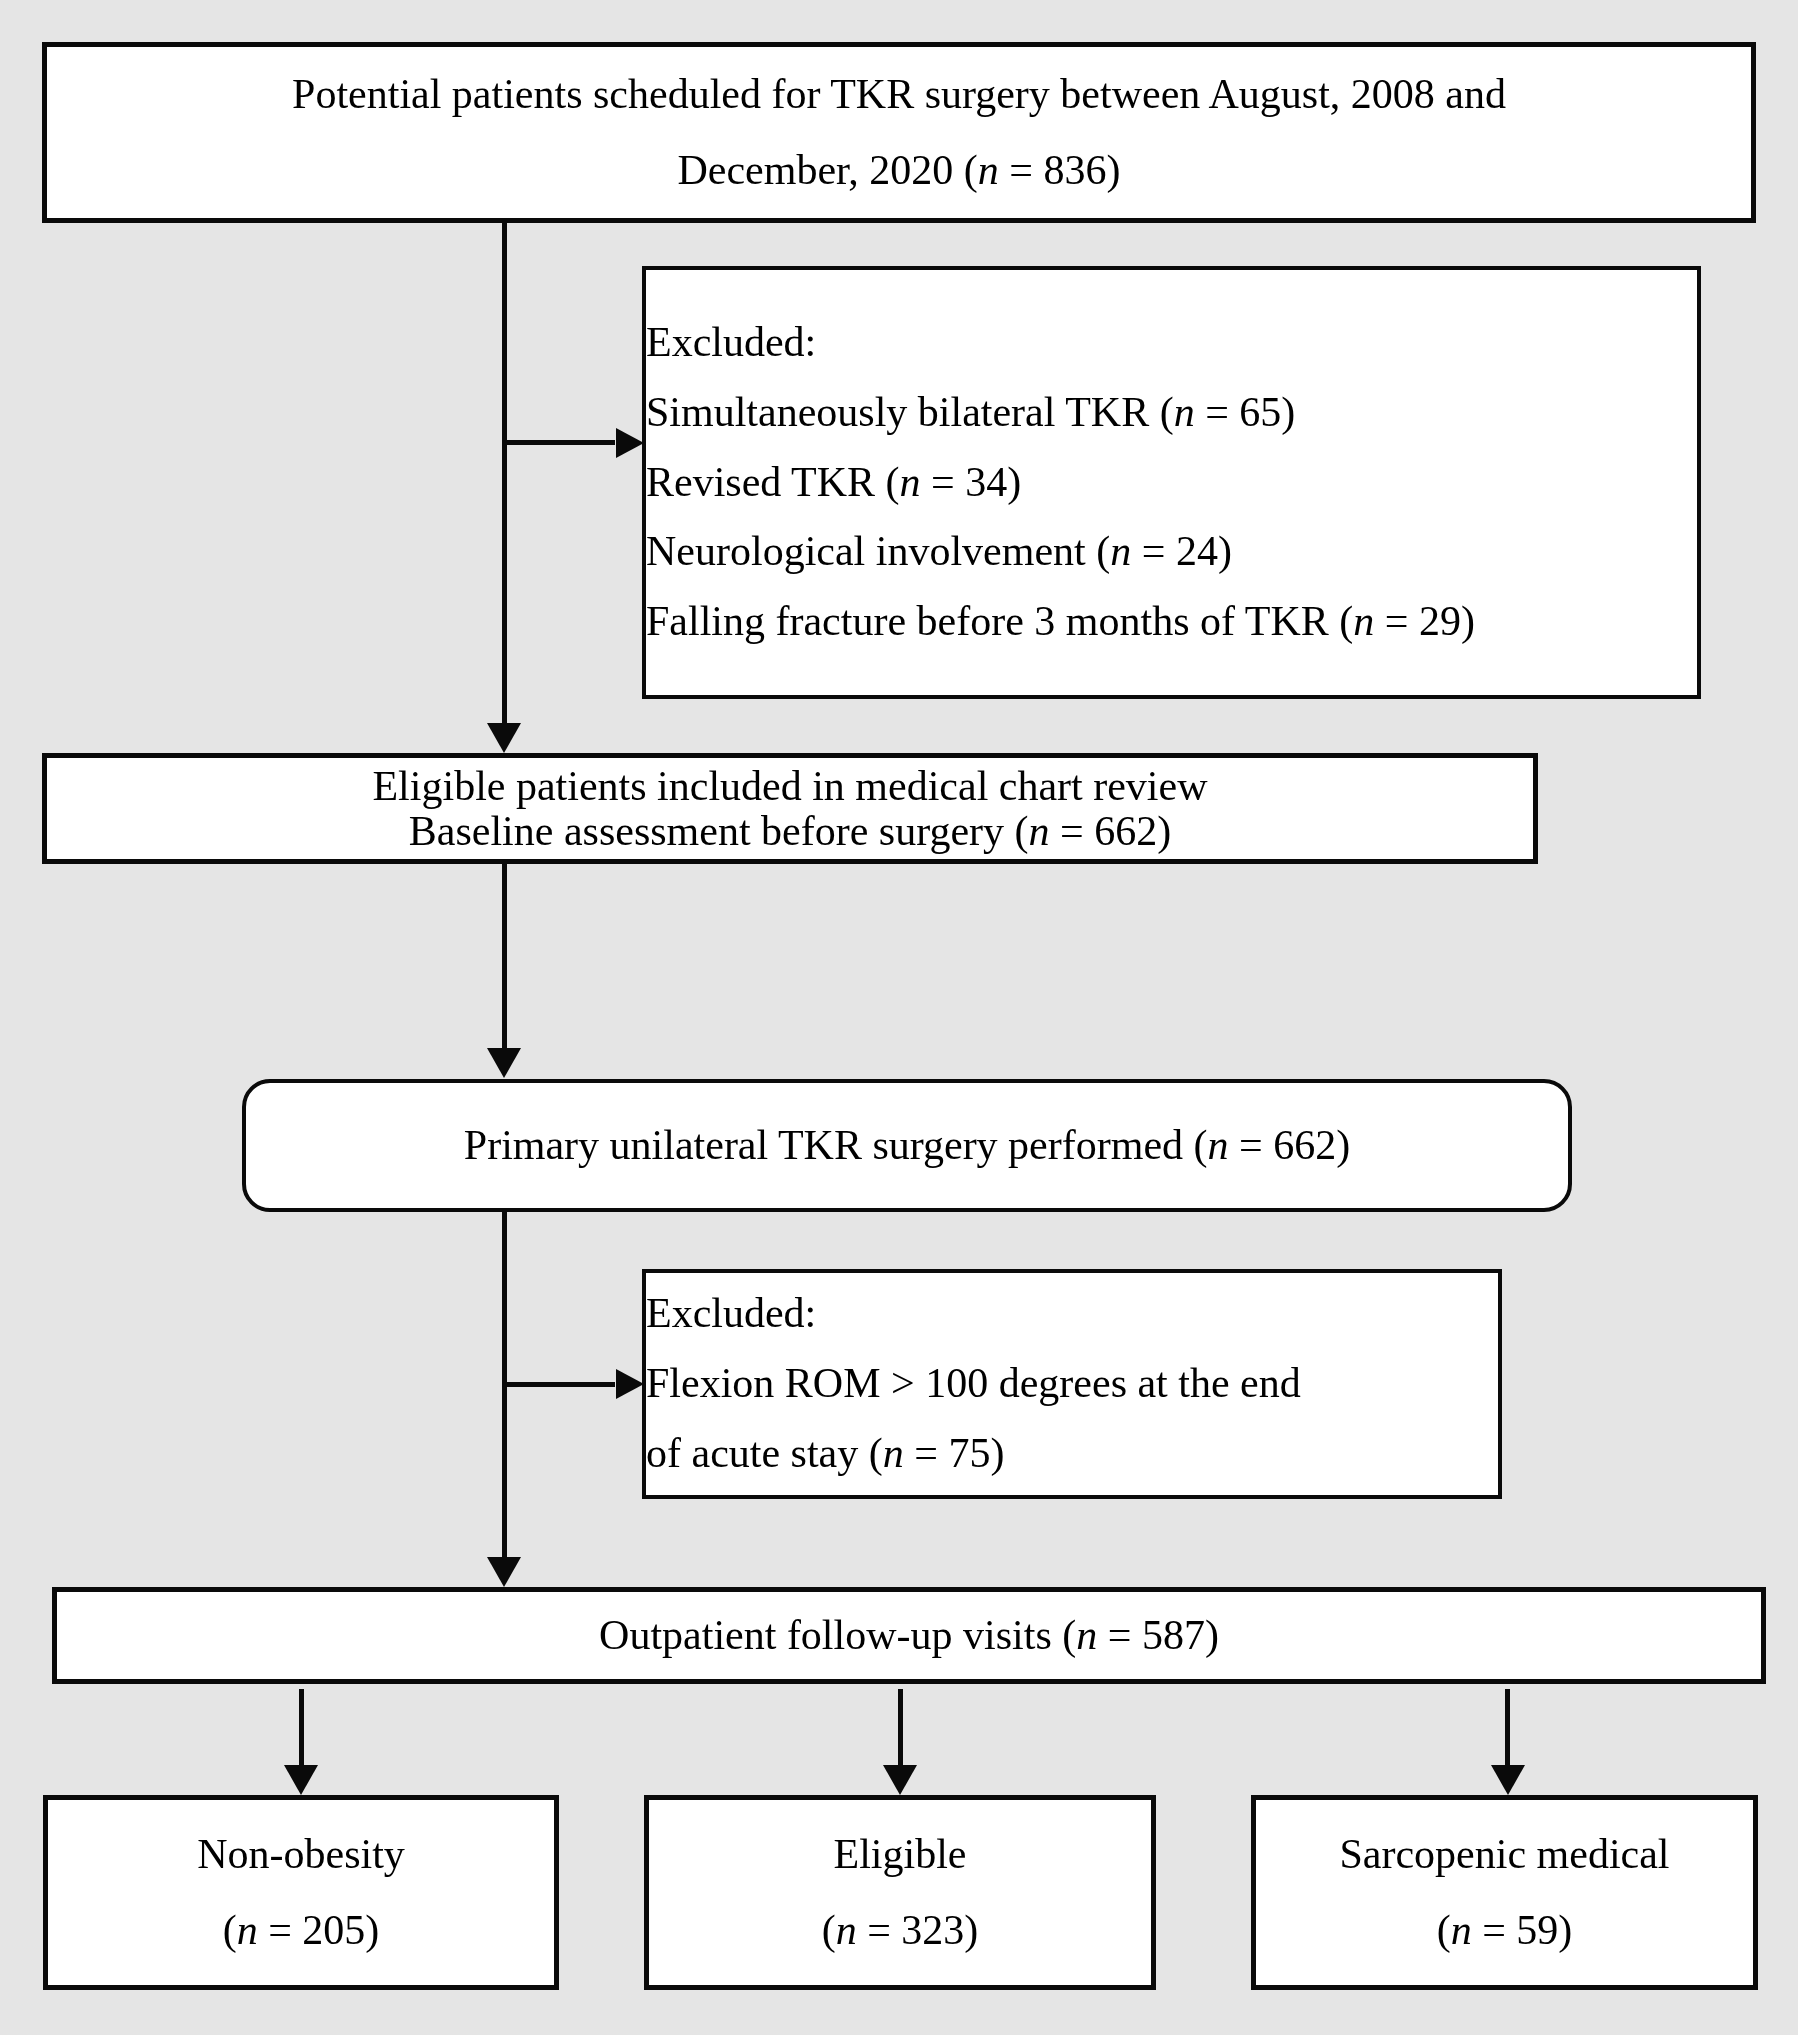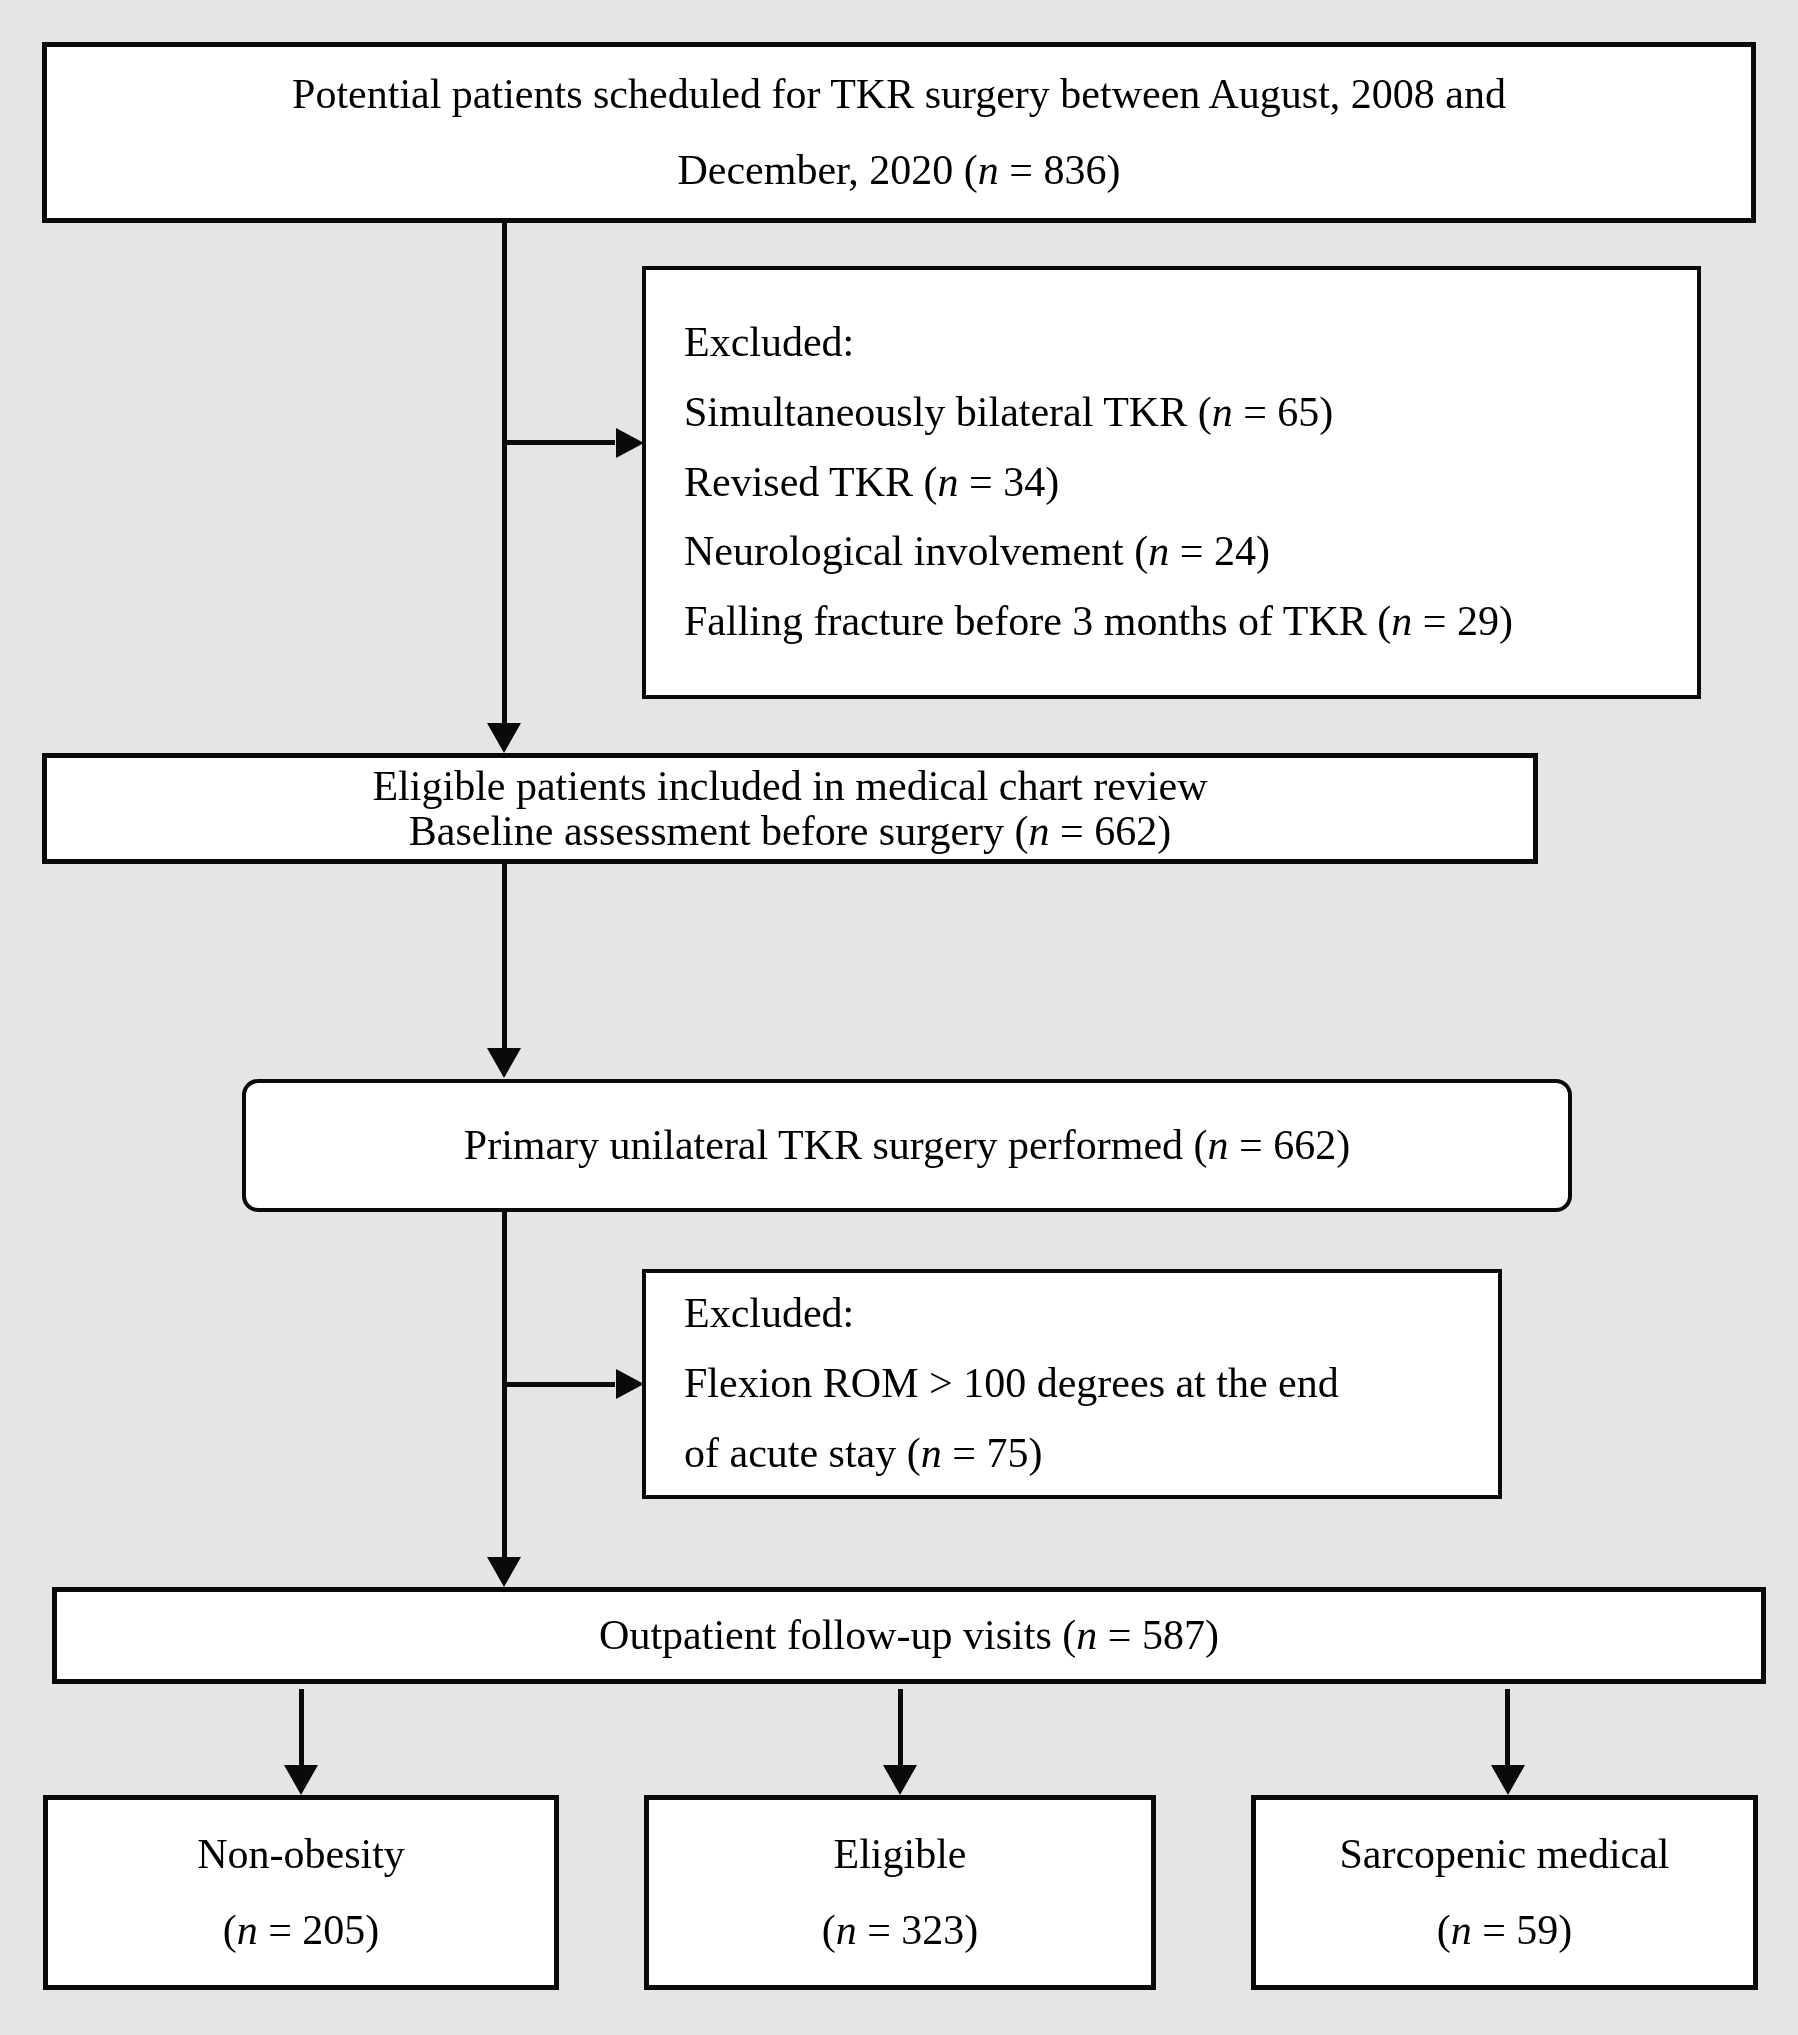--- a/index.html
+++ b/index.html
@@ -17,27 +17,27 @@
     box-sizing:border-box;
     border:5.3px solid #0a0a0a;
     background:#ffffff;
     display:flex;
     flex-direction:column;
     justify-content:center;
     font-size:42px;
     line-height:1.8;
   }
   .box.center{align-items:center;text-align:center;}
-  .box.leftalign{align-items:flex-start;text-align:left;padding-left:38px;padding-right:24px;line-height:1.66;}
+  .box.leftalign{align-items:flex-start;text-align:left;padding-right:24px;line-height:1.66;}
   .txt{white-space:nowrap;}
   
   .b-potential{left:42px;top:42px;width:1714px;height:181px;}
   .b-excl1{left:642px;top:266px;width:1059px;height:433px;border-width:4.6px;}
   .b-eligible{left:42px;top:753px;width:1496px;height:111px;line-height:1.07;}
-  .b-surgery{left:242px;top:1079px;width:1330px;height:133px;border-width:4px;border-radius:16px;}
+  .b-surgery{left:242px;top:1079px;width:1330px;height:133px;border-width:4px;border-radius:28px;}
   .b-excl2{left:642px;top:1269px;width:860px;height:230px;border-width:4.6px;}
   .b-outpatient{left:52px;top:1587px;width:1714px;height:97px;}
   .b-nonob{left:43px;top:1795px;width:516px;height:195px;}
   .b-ob{left:644px;top:1795px;width:512px;height:195px;}
   .b-sarc{left:1251px;top:1795px;width:507px;height:195px;}
   
   .conn{position:absolute;background:#0a0a0a;}
   .vline{width:5.3px;}
   .hline{height:5.3px;}
   .arrow-down{

